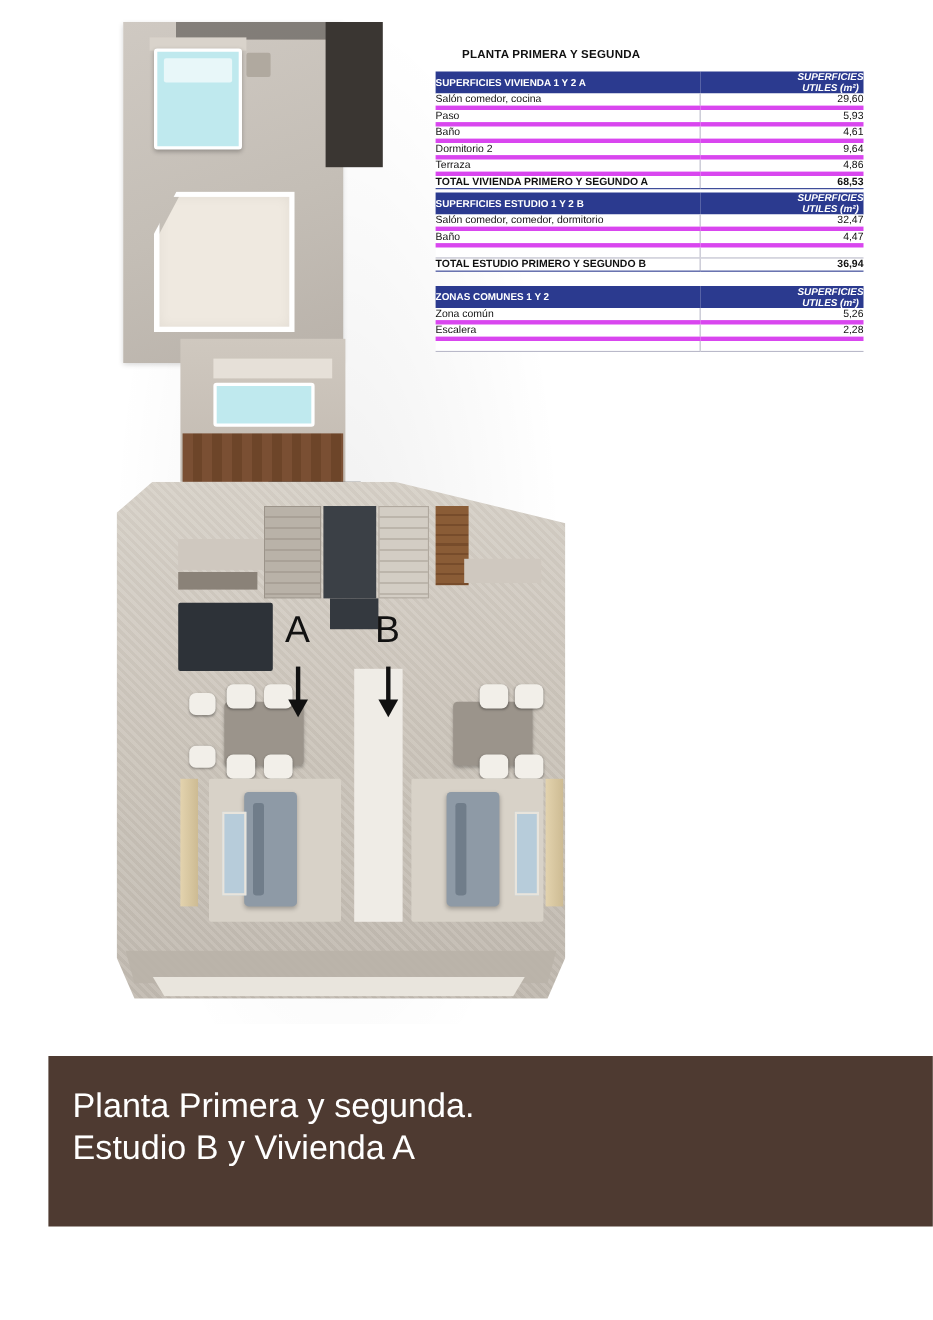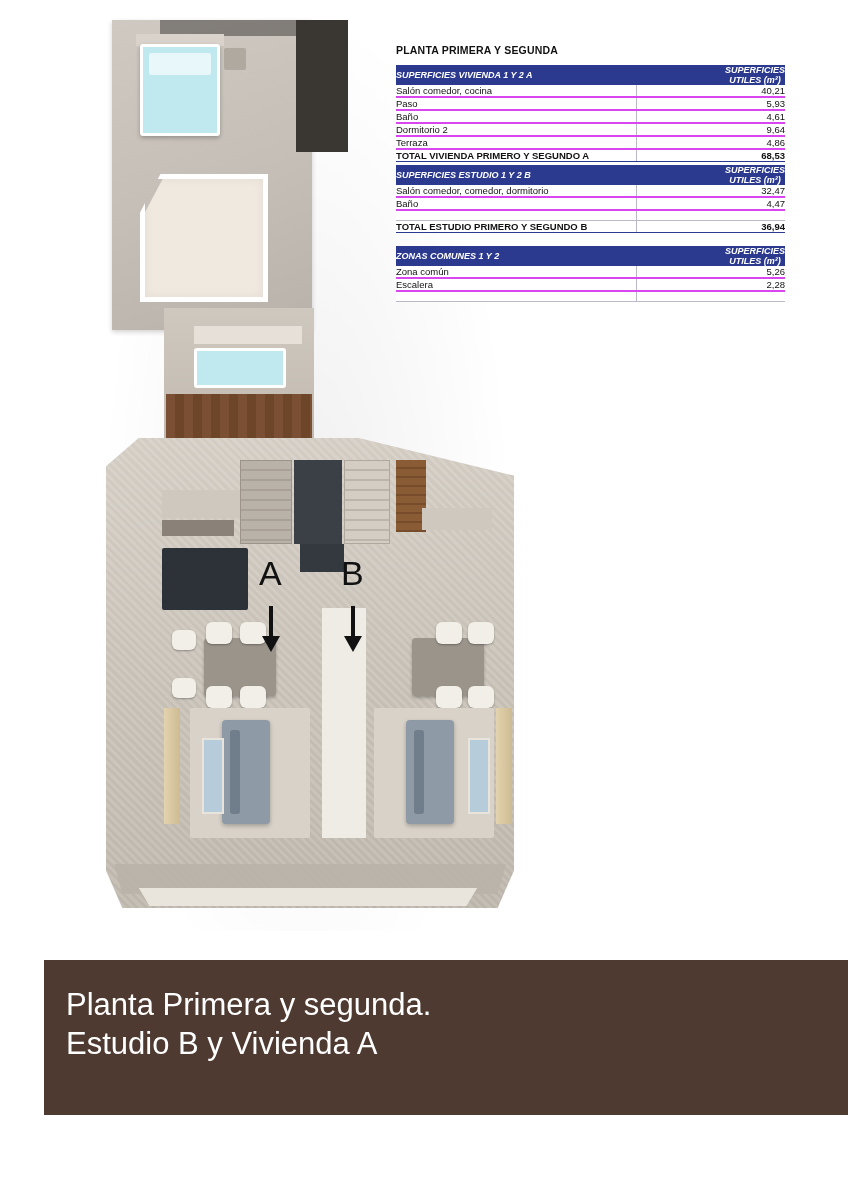--- a/index.html
+++ b/index.html
@@ -170,34 +170,34 @@
   }
   .arrow .stem{position:absolute;left:0;top:0;width:4px;height:34px;background:#111;}
   .arrow .head{position:absolute;left:-7px;top:30px;width:0;height:0;
     border-left:9px solid transparent;border-right:9px solid transparent;border-top:16px solid #111;}
 
   
   .tables{
     position:absolute;left:396px;top:44px;width:392px;
   }
   .tbl-title{
-    font-size:10.5px;font-weight:bold;color:#111;letter-spacing:.2px;margin-bottom:9px;
+    font-size:10.5px;font-weight:bold;color:#111;letter-spacing:.2px;margin-bottom:9px;margin-left:24px;
   }
   table.sup{
     border-collapse:collapse;width:389px;font-size:9.5px;color:#111;
     margin-bottom:3px;
   }
   table.sup td{padding:0;}
   .hdr-row td{
-    background:#2b3a8f;color:#ffffff;font-style:italic;font-weight:bold;
+    background:#2b3a8f;color:#ffffff;font-weight:bold;
     font-size:9px;padding:2px 4px;
   }
   .hdr-row td.r{ text-align:center;padding-left:88px;font-style:italic;}
   .row td{
-    border-bottom:2px solid #d946ef;padding:1px 4px;font-size:9.5px;
+    border-bottom:4px solid #d946ef;padding:1px 4px;font-size:9.5px;
     background:#ffffff;
   }
   .row td.num{
     text-align:right;width:92px;border-left:1px solid #b9b9c9;
   }
   .row.total td{
     font-weight:bold;border-bottom:1px solid #2b3a8f;border-top:1px solid #b9b9c9;
   }
   .row.blank td{height:9px;border-bottom:1px solid #b9b9c9;}
   .gap{height:10px;}
@@ -296,21 +296,21 @@
   <div class="tbl-title">PLANTA PRIMERA Y SEGUNDA</div>
 
   <table class="sup">
     <tbody>
         <tr class="hdr-row">
       <td>SUPERFICIES VIVIENDA 1 Y 2 A</td>
       <td class="r">SUPERFICIES UTILES  (m²)</td>
     </tr>
     <tr class="row">
       <td>Salón comedor, cocina</td>
-      <td class="num">40,21</td>
+      <td class="num">29,60</td>
     </tr>
     <tr class="row">
       <td>Paso</td>
       <td class="num">5,93</td>
     </tr>
     <tr class="row">
       <td>Baño</td>
       <td class="num">4,61</td>
     </tr>
     <tr class="row">

